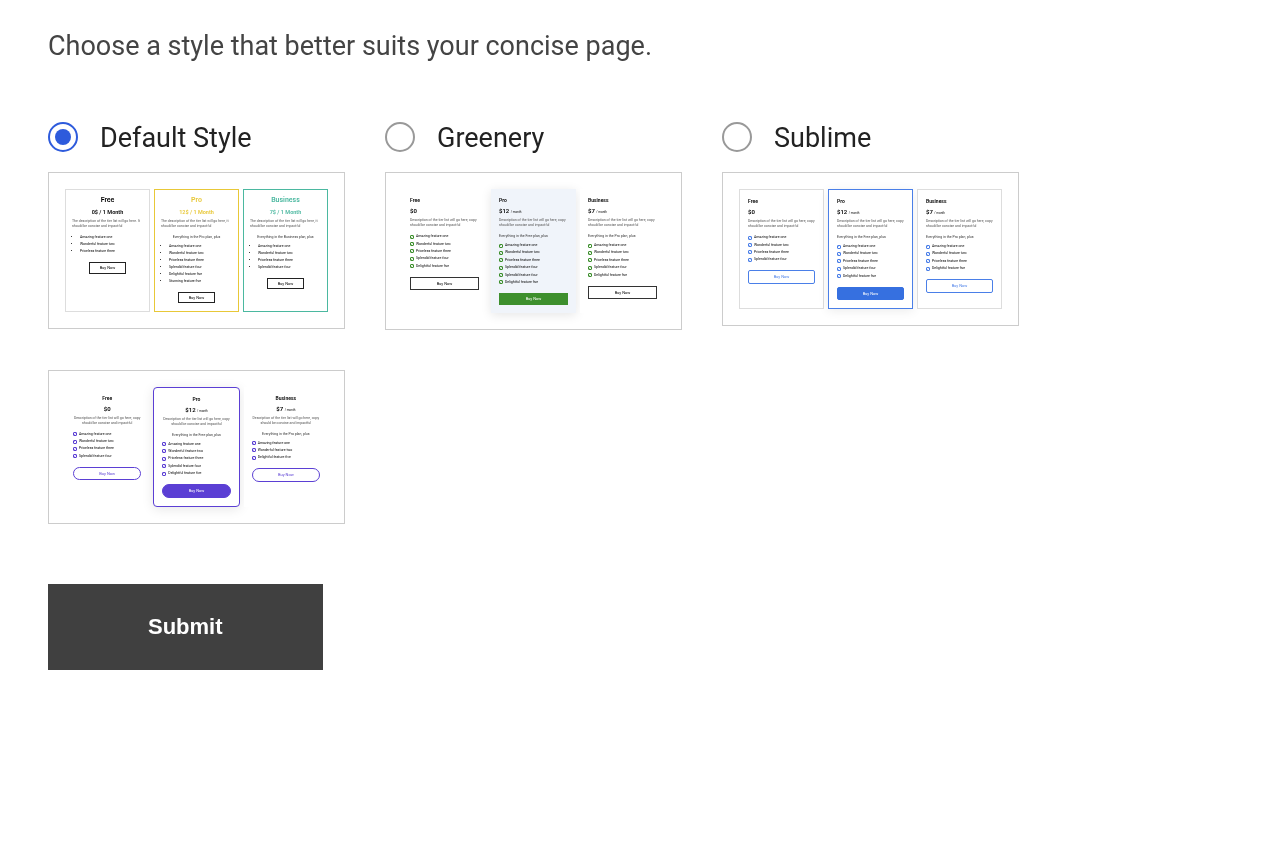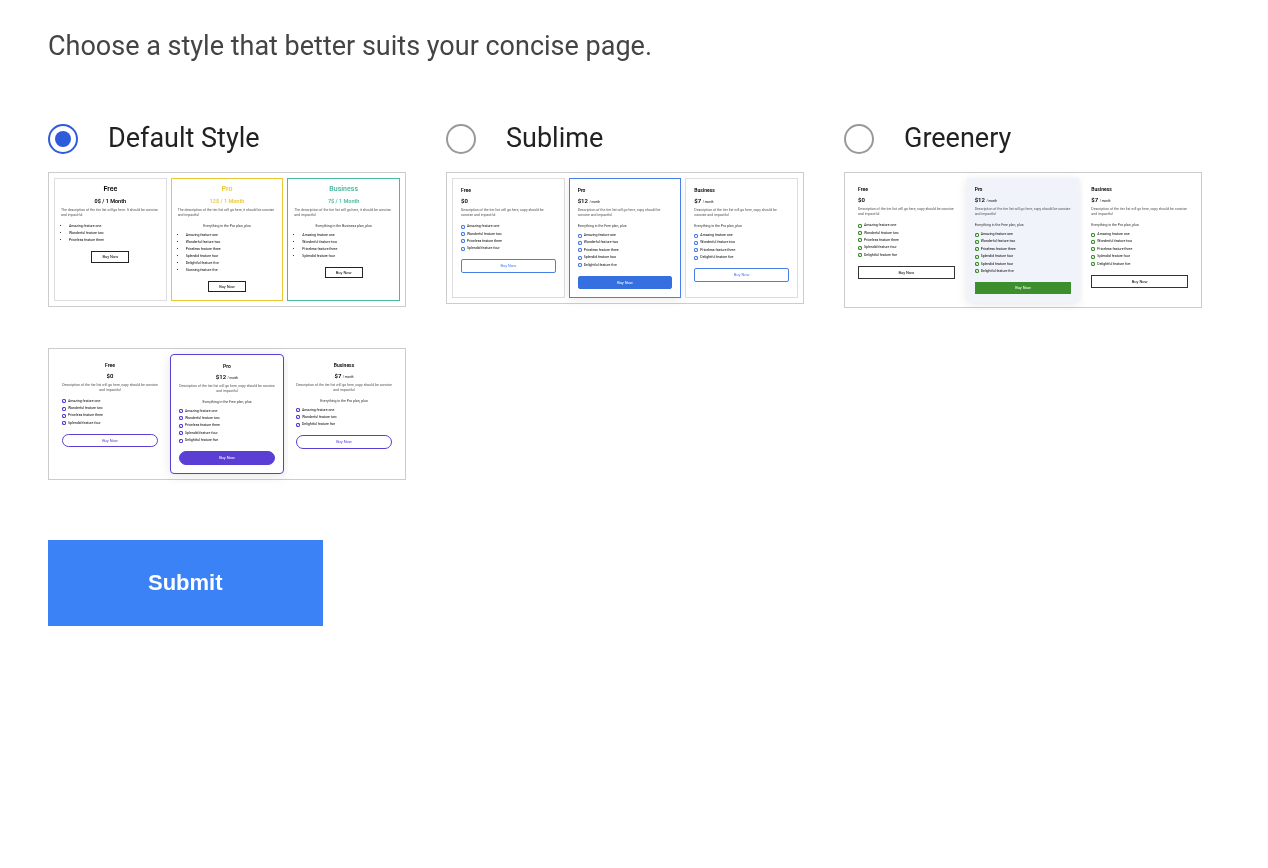--- a/index.html
+++ b/index.html
@@ -1,25 +1,25 @@
 <!DOCTYPE html>
 <html><head>
   <meta charset="utf-8">
   <style>
     * { margin: 0; padding: 0; box-sizing: border-box; }
     body { font-family: -apple-system, BlinkMacSystemFont, 'Segoe UI', Roboto, sans-serif; background: #fff; padding: 30px 48px; }
     .page-title { font-size: 27px; color: #444; font-weight: 400; margin-bottom: 60px; }
     .options-grid { display: flex; flex-wrap: wrap; gap: 40px; }
     .option-col { display: flex; flex-direction: column; gap: 18px; }
-    .option-header { display: flex; align-items: flex-end; gap: 30px; }
+    .option-header { display: flex; align-items: flex-start; gap: 22px; }
     .radio { width: 30px; height: 30px; border-radius: 50%; border: 2px solid #999; display: flex; align-items: center; justify-content: center; cursor: pointer; }
     .radio.checked { border-color: #2e5bdc; }
     .radio-dot { width: 16px; height: 16px; border-radius: 50%; background: #2e5bdc; }
     .option-label { font-size: 27px; color: #222; font-weight: 400; }
-    .preview { border: 1px solid #ccc; padding: 5px; width: 358px; }
+    .preview { border: 1px solid #ccc; padding: 16px; width: 297px; }
     .preview-row { display: flex; gap: 4px; font-size: 4px; line-height: 1.4; }
     .card { flex: 1; border: 1px solid #ddd; padding: 6px 6px 8px; background: #fff; text-align: center; }
     .card.left { border: none; }
     .card-title { font-size: 7px; font-weight: 600; margin-bottom: 3px; }
     .card-price { font-size: 5.5px; font-weight: 600; margin-bottom: 3px; }
     .card-desc { font-size: 3.5px; color: #555; margin-bottom: 6px; text-align: left; }
     .card-sub { font-size: 3.5px; color: #333; margin-bottom: 4px; }
     .card-feats { list-style: disc; margin-left: 8px; text-align: left; }
     .card-feats li { font-size: 3.5px; margin-bottom: 2px; }
     .card-btn { border: 1px solid #222; font-size: 4px; padding: 2px 10px; margin-top: 6px; display: inline-block; }
@@ -37,21 +37,21 @@
     .sub-btn { font-size: 4px; padding: 3px 0; text-align: center; border: 1px solid #4a7fe8; color: #4a7fe8; border-radius: 2px; margin-top: 8px; }
     .sub-btn.filled { background: #3670e0; color: #fff; border-color: #3670e0; }
     .grn-card.highlighted { background: #f0f4fa; border: none; box-shadow: 0 2px 10px rgba(0,0,0,0.1); }
     .grn-btn { font-size: 4px; padding: 3px 0; text-align: center; border: 1px solid #333; margin-top: 8px; }
     .grn-btn.filled { background: #3d8f2d; color: #fff; border: none; }
     .grn-check { color: #3d8f2d; border-color: #3d8f2d; }
     .slim-card .sub-btn { border-radius: 10px; }
     .slim-card.highlighted { border-color: #5b3fd4; box-shadow: 0 2px 12px rgba(0,0,0,0.1); }
     .slim-card.highlighted .sub-btn.filled { background: #5b3fd4; border-color: #5b3fd4; }
     .slim-check { border-color: #5b3fd4; color: #5b3fd4; }
-    .submit-btn { background: #3b82f6; color: #fff; font-size: 22px; font-weight: 600; border: none; padding: 30px 100px; margin-top: 60px; cursor: pointer; }
+    .submit-btn { background: #404040; color: #fff; font-size: 22px; font-weight: 600; border: none; padding: 30px 100px; margin-top: 60px; cursor: pointer; }
   </style>
 </head>
 <body>
 
 
 
 <h1 class="page-title">Choose a style that better suits your concise page.</h1>
 
 <div class="options-grid">
 
@@ -103,20 +103,121 @@
           </ul>
           <div class="card-btn">Buy Now</div>
         </div>
       </div>
     </div>
   </div>
 
   <div class="option-col">
     <div class="option-header">
       <div class="radio"></div>
+      <div class="option-label">Greenery</div>
+    </div>
+    <div class="preview">
+      <div class="preview-row">
+        <div class="card sub-card grn-card left">
+          <div class="card-title">Free</div>
+          <div class="card-price">$0</div>
+          <div class="card-desc">Description of the tier list will go here, copy should be concise and impactful</div>
+          <ul class="sub-feats">
+            <li>
+                <span class="check grn-check">✓</span>
+                <span>Amazing feature one</span>
+              </li>
+              <li>
+                <span class="check grn-check">✓</span>
+                <span>Wonderful feature two</span>
+              </li>
+              <li>
+                <span class="check grn-check">✓</span>
+                <span>Priceless feature three</span>
+              </li>
+              <li>
+                <span class="check grn-check">✓</span>
+                <span>Splendid feature four</span>
+              </li>
+              <li>
+                <span class="check grn-check">✓</span>
+                <span>Delightful feature five</span>
+              </li>
+          </ul>
+          <div class="grn-btn">Buy Now</div>
+        </div>
+        <div class="card sub-card grn-card highlighted">
+          <div class="card-title">Pro</div>
+          <div class="card-price"><span>$12</span> <span style="font-size:3px;font-weight:400">/ month</span></div>
+          <div class="card-desc">Description of the tier list will go here, copy should be concise and impactful</div>
+          <div class="card-sub" style="text-align:left">Everything in the Free plan, plus</div>
+          <ul class="sub-feats">
+            <li>
+                <span class="check grn-check">✓</span>
+                <span>Amazing feature one</span>
+              </li>
+              <li>
+                <span class="check grn-check">✓</span>
+                <span>Wonderful feature two</span>
+              </li>
+              <li>
+                <span class="check grn-check">✓</span>
+                <span>Priceless feature three</span>
+              </li>
+              <li>
+                <span class="check grn-check">✓</span>
+                <span>Splendid feature four</span>
+              </li>
+              <li>
+                <span class="check grn-check">✓</span>
+                <span>Splendid feature four</span>
+              </li>
+              <li>
+                <span class="check grn-check">✓</span>
+                <span>Delightful feature five</span>
+              </li>
+          </ul>
+          <div class="grn-btn filled">Buy Now</div>
+        </div>
+        <div class="card sub-card grn-card left">
+          <div class="card-title">Business</div>
+          <div class="card-price"><span>$7</span> <span style="font-size:3px;font-weight:400">/ month</span></div>
+          <div class="card-desc">Description of the tier list will go here, copy should be concise and impactful</div>
+          <div class="card-sub" style="text-align:left">Everything in the Pro plan, plus</div>
+          <ul class="sub-feats">
+            <li>
+                <span class="check grn-check">✓</span>
+                <span>Amazing feature one</span>
+              </li>
+              <li>
+                <span class="check grn-check">✓</span>
+                <span>Wonderful feature two</span>
+              </li>
+              <li>
+                <span class="check grn-check">✓</span>
+                <span>Priceless feature three</span>
+              </li>
+              <li>
+                <span class="check grn-check">✓</span>
+                <span>Splendid feature four</span>
+              </li>
+              <li>
+                <span class="check grn-check">✓</span>
+                <span>Delightful feature five</span>
+              </li>
+          </ul>
+          <div class="grn-btn">Buy Now</div>
+        </div>
+      </div>
+    </div>
+  </div>
+
+  <div class="option-col">
+    <div class="option-header">
+      <div class="radio"></div>
       <div class="option-label">Sublime</div>
     </div>
     <div class="preview">
       <div class="preview-row">
         <div class="card sub-card">
           <div class="card-title">Free</div>
           <div class="card-price">$0</div>
           <div class="card-desc">Description of the tier list will go here, copy should be concise and impactful</div>
           <ul class="sub-feats">
             <li>
@@ -184,121 +285,20 @@
               <li>
                 <span class="check">✓</span>
                 <span>Priceless feature three</span>
               </li>
               <li>
                 <span class="check">✓</span>
                 <span>Delightful feature five</span>
               </li>
           </ul>
           <div class="sub-btn">Buy Now</div>
-        </div>
-      </div>
-    </div>
-  </div>
-
-  <div class="option-col">
-    <div class="option-header">
-      <div class="radio"></div>
-      <div class="option-label">Greenery</div>
-    </div>
-    <div class="preview">
-      <div class="preview-row">
-        <div class="card sub-card grn-card left">
-          <div class="card-title">Free</div>
-          <div class="card-price">$0</div>
-          <div class="card-desc">Description of the tier list will go here, copy should be concise and impactful</div>
-          <ul class="sub-feats">
-            <li>
-                <span class="check grn-check">✓</span>
-                <span>Amazing feature one</span>
-              </li>
-              <li>
-                <span class="check grn-check">✓</span>
-                <span>Wonderful feature two</span>
-              </li>
-              <li>
-                <span class="check grn-check">✓</span>
-                <span>Priceless feature three</span>
-              </li>
-              <li>
-                <span class="check grn-check">✓</span>
-                <span>Splendid feature four</span>
-              </li>
-              <li>
-                <span class="check grn-check">✓</span>
-                <span>Delightful feature five</span>
-              </li>
-          </ul>
-          <div class="grn-btn">Buy Now</div>
-        </div>
-        <div class="card sub-card grn-card highlighted">
-          <div class="card-title">Pro</div>
-          <div class="card-price"><span>$12</span> <span style="font-size:3px;font-weight:400">/ month</span></div>
-          <div class="card-desc">Description of the tier list will go here, copy should be concise and impactful</div>
-          <div class="card-sub" style="text-align:left">Everything in the Free plan, plus</div>
-          <ul class="sub-feats">
-            <li>
-                <span class="check grn-check">✓</span>
-                <span>Amazing feature one</span>
-              </li>
-              <li>
-                <span class="check grn-check">✓</span>
-                <span>Wonderful feature two</span>
-              </li>
-              <li>
-                <span class="check grn-check">✓</span>
-                <span>Priceless feature three</span>
-              </li>
-              <li>
-                <span class="check grn-check">✓</span>
-                <span>Splendid feature four</span>
-              </li>
-              <li>
-                <span class="check grn-check">✓</span>
-                <span>Splendid feature four</span>
-              </li>
-              <li>
-                <span class="check grn-check">✓</span>
-                <span>Delightful feature five</span>
-              </li>
-          </ul>
-          <div class="grn-btn filled">Buy Now</div>
-        </div>
-        <div class="card sub-card grn-card left">
-          <div class="card-title">Business</div>
-          <div class="card-price"><span>$7</span> <span style="font-size:3px;font-weight:400">/ month</span></div>
-          <div class="card-desc">Description of the tier list will go here, copy should be concise and impactful</div>
-          <div class="card-sub" style="text-align:left">Everything in the Pro plan, plus</div>
-          <ul class="sub-feats">
-            <li>
-                <span class="check grn-check">✓</span>
-                <span>Amazing feature one</span>
-              </li>
-              <li>
-                <span class="check grn-check">✓</span>
-                <span>Wonderful feature two</span>
-              </li>
-              <li>
-                <span class="check grn-check">✓</span>
-                <span>Priceless feature three</span>
-              </li>
-              <li>
-                <span class="check grn-check">✓</span>
-                <span>Splendid feature four</span>
-              </li>
-              <li>
-                <span class="check grn-check">✓</span>
-                <span>Delightful feature five</span>
-              </li>
-          </ul>
-          <div class="grn-btn">Buy Now</div>
         </div>
       </div>
     </div>
   </div>
 
   <div class="option-col">
     <div class="preview">
       <div class="preview-row">
         <div class="card sub-card slim-card" style="text-align:center;border:none">
           <div class="card-title">Free</div>

